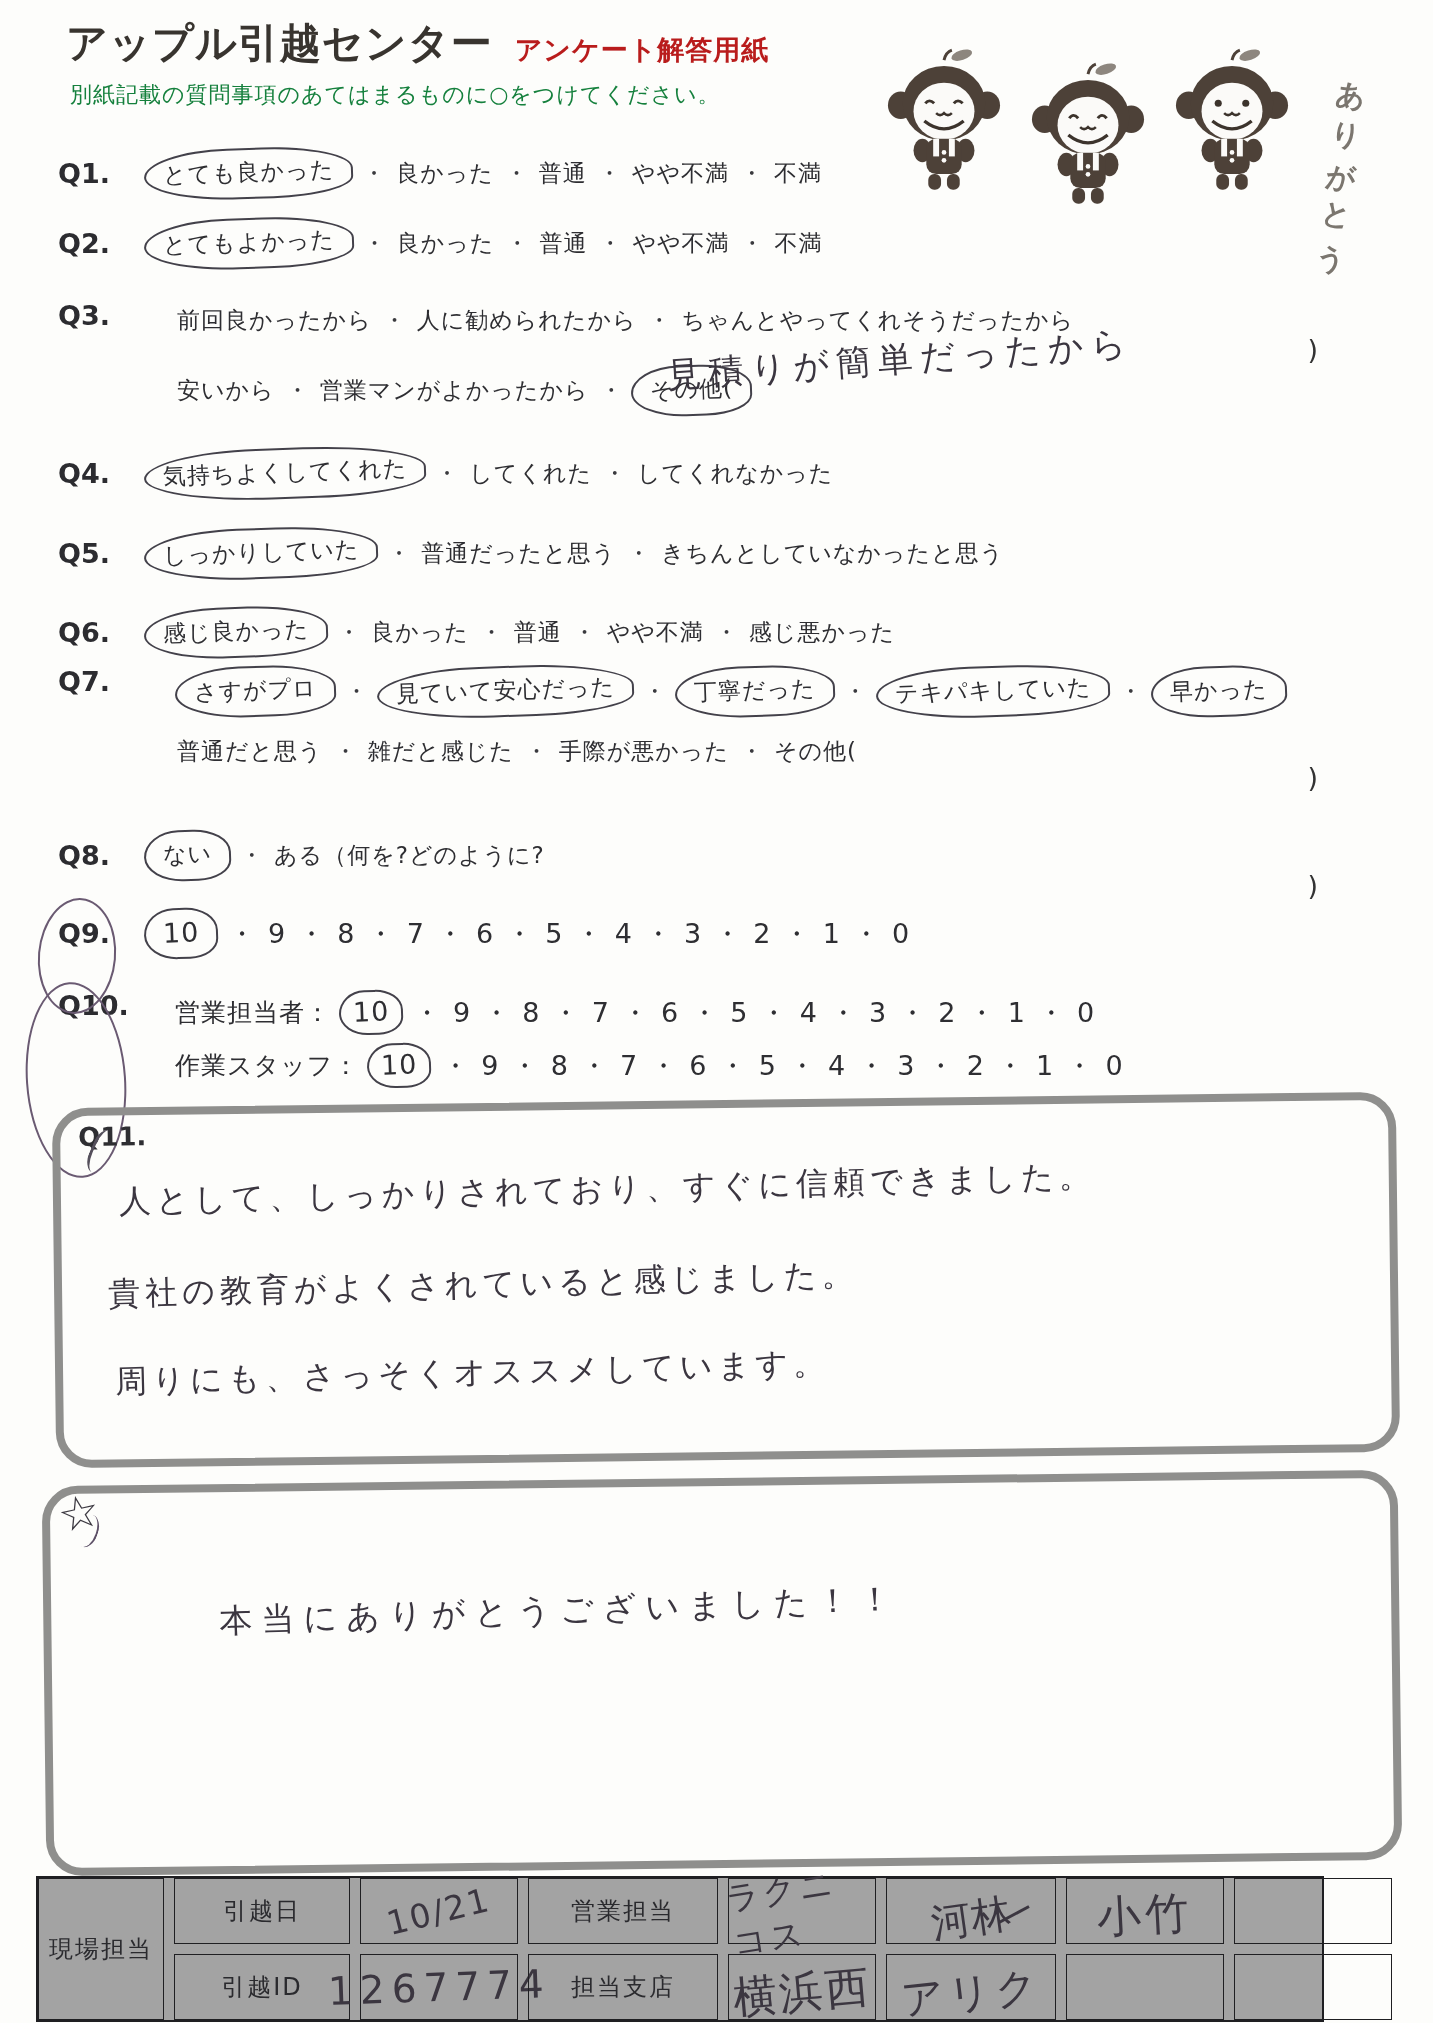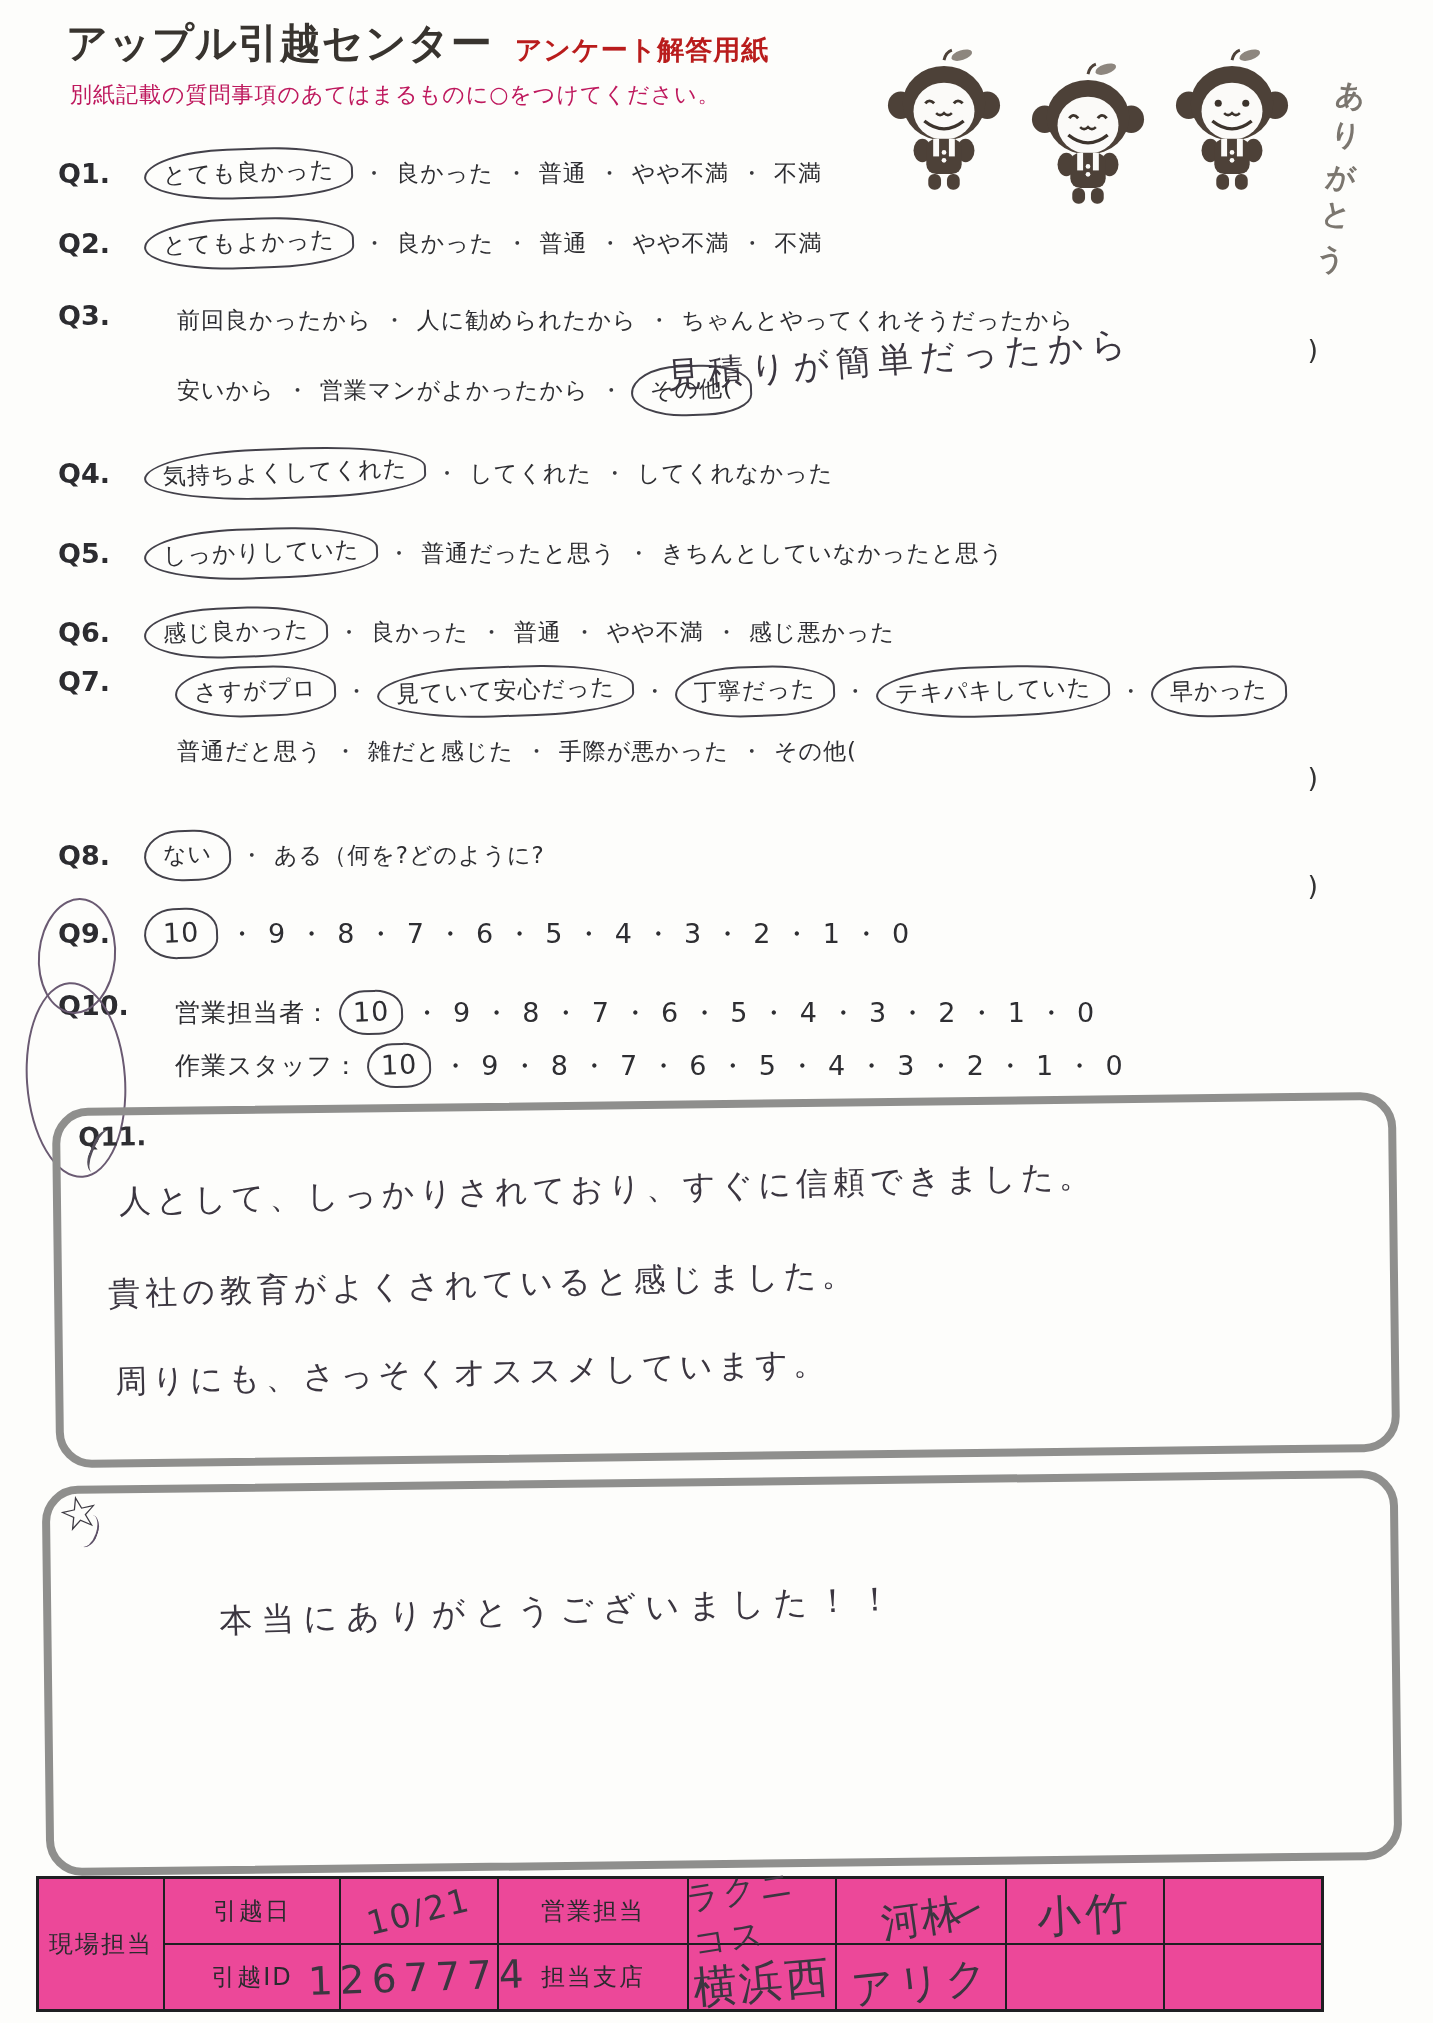--- a/index.html
+++ b/index.html
@@ -5,21 +5,21 @@
   html,body{margin:0;padding:0;background:#e8e8e6;}
   .page{
     position:relative;width:1433px;height:2023px;margin:0 auto;
     background:#fdfdfb;color:#2e2e32;
     font-family:"DejaVu Sans",sans-serif;overflow:hidden;
   }
   
   .title-row{position:absolute;left:66px;top:16px;display:flex;align-items:flex-end;gap:22px;white-space:nowrap;}
   .main-title{font-size:41px;font-weight:900;letter-spacing:1px;color:#38342f;}
   .sub-title{font-size:27px;font-weight:800;letter-spacing:1px;padding-bottom:3px;color:#b91c1c;}
-  .instruction{position:absolute;left:70px;top:80px;font-size:22px;letter-spacing:1px;color:#be185d;}
+  .instruction{position:absolute;left:70px;top:80px;font-size:22px;letter-spacing:1px;color:#15803d;}
   
   .mascots{position:absolute;left:885px;top:42px;display:flex;align-items:flex-start;gap:26px;}
   .monkey{width:118px;height:160px;}
   .monkey.m2{margin-top:14px;}
   .thanks-vert{
     writing-mode:vertical-rl;font-size:29px;font-weight:700;color:#7b766f;
     letter-spacing:8px;transform:rotate(7deg);margin-left:6px;margin-top:18px;
   }
   
   .q{position:absolute;left:58px;display:flex;align-items:center;white-space:nowrap;width:1330px;}
@@ -66,21 +66,21 @@
     content:"";position:absolute;left:18px;top:30px;width:20px;height:34px;
     border-right:2.5px solid #5c4f66;border-radius:50%;transform:rotate(20deg);
   }
   .thanksmsg{position:absolute;left:168px;top:100px;font-size:33px;letter-spacing:9px;transform:rotate(-1.2deg);white-space:nowrap;}
   
   .footer{
     position:absolute;left:36px;top:1876px;width:1284px;
     display:grid;
     grid-template-columns:126px 176px 158px 190px 148px 170px 158px 158px;
     grid-template-rows:66px 66px;
-    border:2.5px solid #1f1f22;background:#ec4899;
+    border:2.5px solid #1f1f22;background:#a3a3a3;gap:10px;
   }
   .cell{border:1.4px solid #1f1f22;position:relative;display:flex;align-items:center;justify-content:center;overflow:visible;}
   .tl{font-size:24px;letter-spacing:2px;color:#2a2a2e;}
   .tv{font-weight:500;}
   .span2{grid-row:1 / 3;}
   .hw-date{font-size:33px;transform:rotate(-14deg);letter-spacing:2px;}
   .hw-id{font-size:39px;transform:rotate(-2deg);letter-spacing:7px;}
   .hw-sales{font-size:33px;transform:rotate(-9deg);letter-spacing:3px;}
   .hw-branch{font-size:44px;transform:rotate(-5deg);letter-spacing:2px;margin-top:10px;}
   .hw-crew1{font-size:40px;transform:rotate(-8deg);margin-top:14px;}

